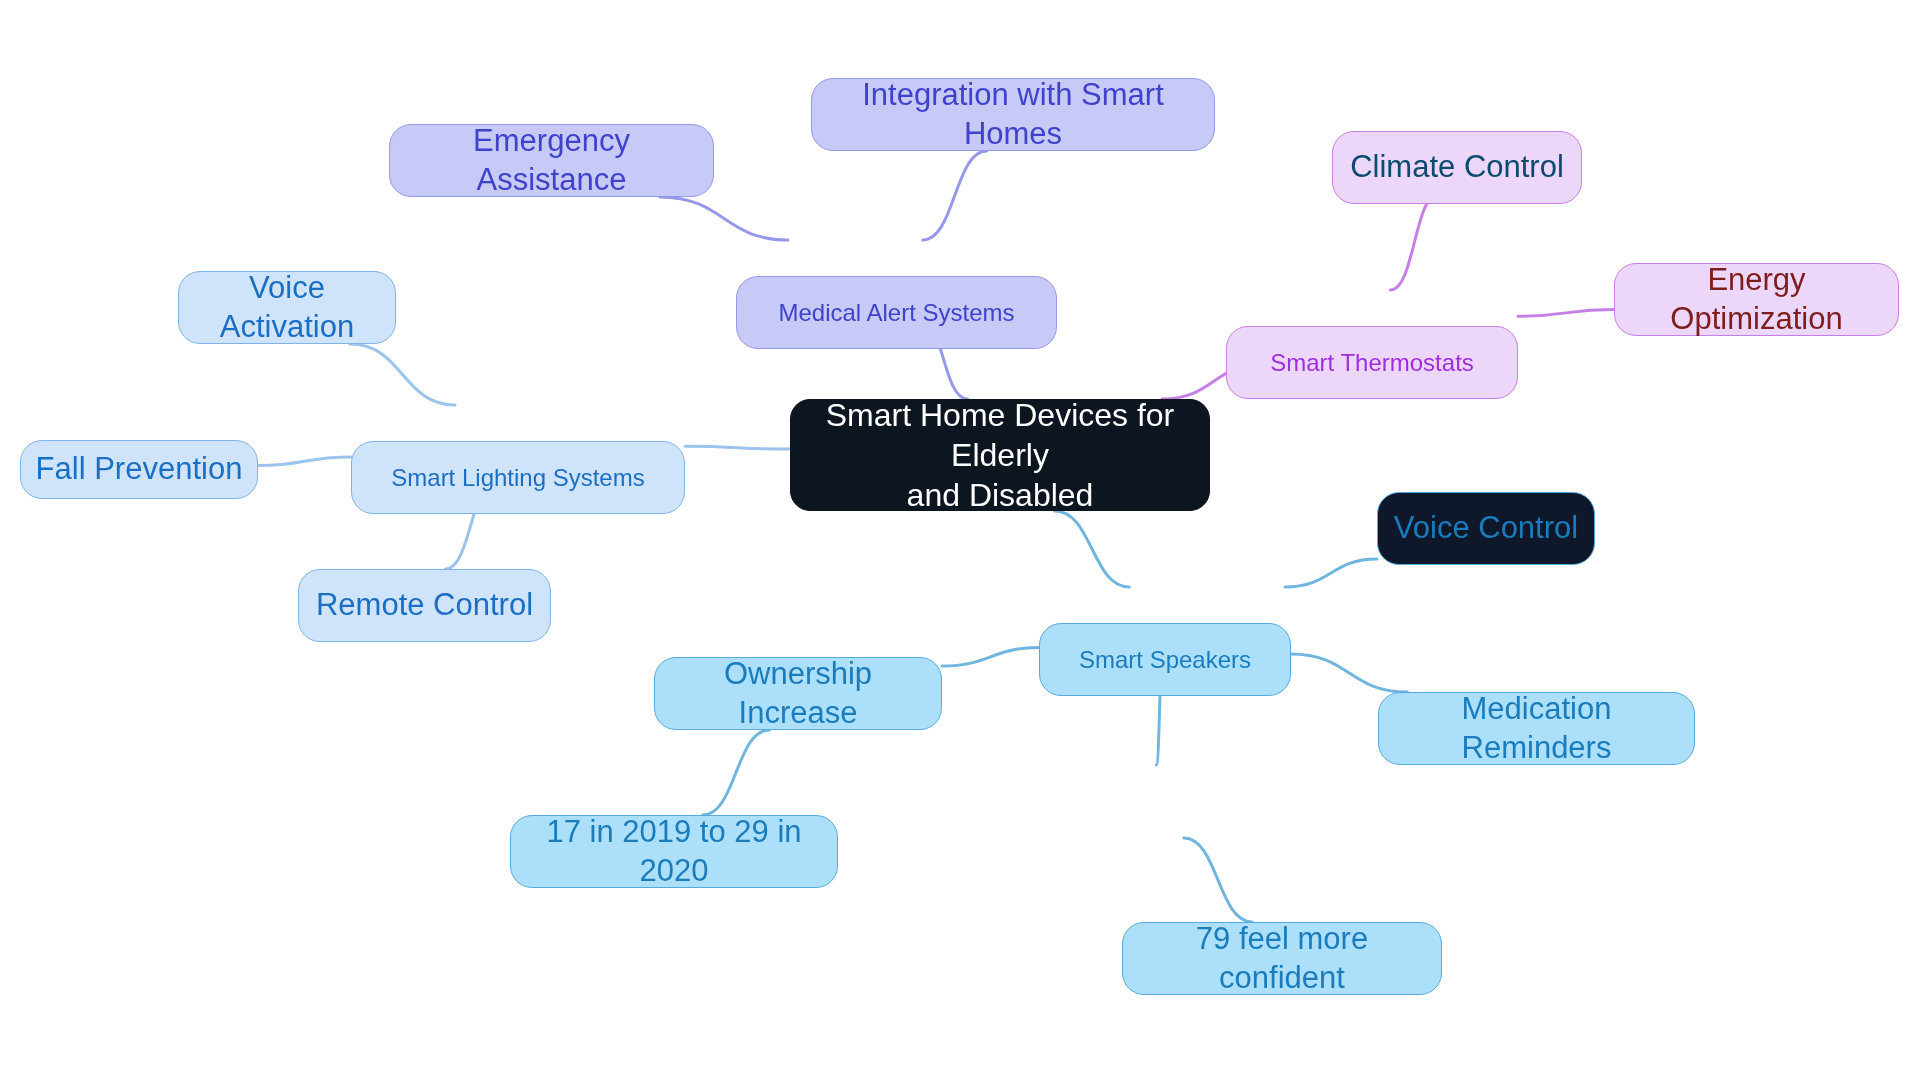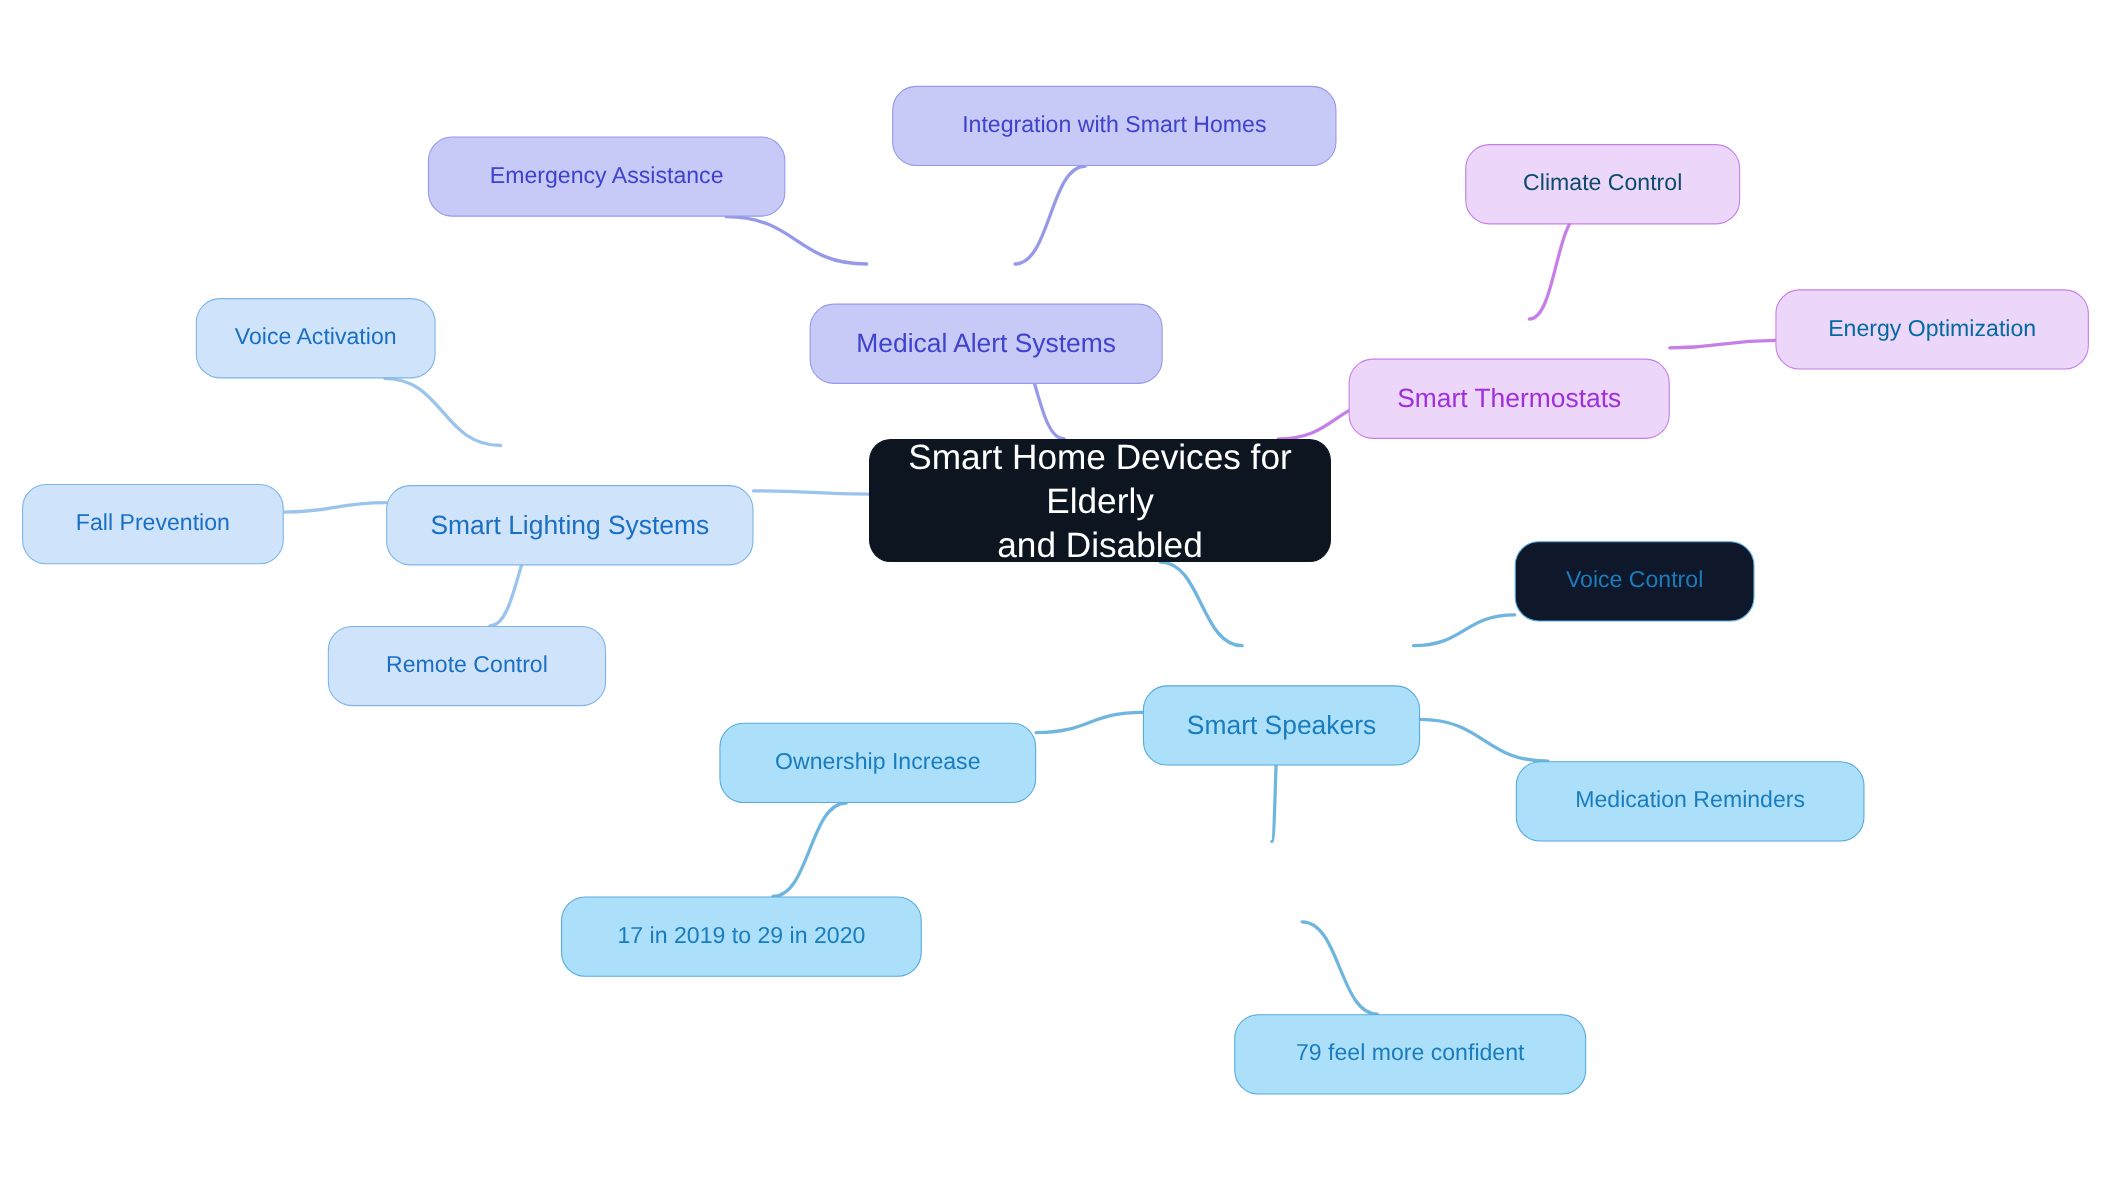--- a/index.html
+++ b/index.html
@@ -40,21 +40,21 @@
     white-space: pre-line;
     padding: 0 10px;
   }
   .node-root {
     border-radius: 20px;
     font-size: 32px;
     font-weight: 400;
     border-width: 1px;
   }
   .node-l1 { font-size: 24px; margin-top: 36px; }
-  .node-l2 { font-size: 21px; }
+  .node-l2 { font-size: 31px; }
 </style>
 </head>
 <body>
 
 <div id="canvas" style="background: rgb(255, 255, 255);">
   <svg id="edges" viewBox="0 0 1920 1083" xmlns="http://www.w3.org/2000/svg">
       <path d="M 967.5294117647059 399 C 942.5966386554621 399 942.5966386554621 313 917.6638655462185 313" fill="none" stroke="#9699ea" stroke-width="3" stroke-linecap="round"></path>
       <path d="M 922.7484567901234 240 C 954.75 240 954.75 151 986.7515432098766 151" fill="none" stroke="#9699ea" stroke-width="3" stroke-linecap="round"></path>
       <path d="M 787.9439655172414 240 C 724 240 724 197 660.0560344827586 197" fill="none" stroke="#9699ea" stroke-width="3" stroke-linecap="round"></path>
       <path d="M 1162.1167315175098 399 C 1214.2256809338523 399 1214.2256809338523 363 1266.3346303501946 363" fill="none" stroke="#c77fe8" stroke-width="3" stroke-linecap="round"></path>
@@ -72,24 +72,24 @@
       <path d="M 769.3544303797469 730 C 736 730 736 815 702.6455696202531 815" fill="none" stroke="#6fb5de" stroke-width="3" stroke-linecap="round"></path>
       <path d="M 1183.7579617834394 838 C 1218 838 1218 922 1252.2420382165606 922" fill="none" stroke="#6fb5de" stroke-width="3" stroke-linecap="round"></path>
     </svg>
 <div class="node node-root" style="left: 790px; top: 399px; width: 420px; height: 112px; background: rgb(13, 21, 32); border-color: rgb(13, 21, 32); color: rgb(255, 255, 255);"><span>Smart Home Devices for Elderly
 and Disabled</span></div>
     <div class="node node-l2" style="left: 811px; top: 78px; width: 404px; height: 73px; background: rgb(199, 201, 246); border-color: rgb(150, 153, 234); color: rgb(63, 66, 204);"><span>Integration with Smart Homes</span></div>
     <div class="node node-l2" style="left: 389px; top: 124px; width: 325px; height: 73px; background: rgb(199, 201, 246); border-color: rgb(150, 153, 234); color: rgb(63, 66, 204);"><span>Emergency Assistance</span></div>
     <div class="node node-l1" style="left: 736px; top: 240px; width: 321px; height: 73px; background: rgb(199, 201, 246); border-color: rgb(150, 153, 234); color: rgb(63, 66, 204);"><span>Medical Alert Systems</span></div>
     <div class="node node-l2" style="left: 1332px; top: 131px; width: 250px; height: 73px; background: rgb(236, 214, 250); border-color: rgb(199, 127, 232); color: #0c4a6e;"><span>Climate Control</span></div>
     <div class="node node-l1" style="left: 1226px; top: 290px; width: 292px; height: 73px; background: rgb(236, 214, 250); border-color: rgb(199, 127, 232); color: rgb(159, 46, 222);"><span>Smart Thermostats</span></div>
-    <div class="node node-l2" style="left: 1614px; top: 263px; width: 285px; height: 73px; background: rgb(236, 214, 250); border-color: rgb(199, 127, 232); color: #0369a1;"><span>Energy Optimization</span></div>
+    <div class="node node-l2" style="left: 1614px; top: 263px; width: 285px; height: 73px; background: rgb(236, 214, 250); border-color: rgb(199, 127, 232); color: #7f1d1d;"><span>Energy Optimization</span></div>
     <div class="node node-l2" style="left: 178px; top: 271px; width: 218px; height: 73px; background: rgb(207, 228, 251); border-color: rgb(127, 180, 232); color: rgb(26, 111, 196);"><span>Voice Activation</span></div>
     <div class="node node-l1" style="left: 351px; top: 405px; width: 334px; height: 73px; background: rgb(207, 228, 251); border-color: rgb(127, 180, 232); color: rgb(26, 111, 196);"><span>Smart Lighting Systems</span></div>
-    <div class="node node-l2" style="left: 20px; top: 440px; width: 238px; height: 73px; background: rgb(207, 228, 251); border-color: rgb(127, 180, 232); color: rgb(26, 111, 196);"><span>Fall Prevention</span></div>
+    <div class="node node-l2" style="left: 20px; top: 440px; width: 238px; height: 59px; background: rgb(207, 228, 251); border-color: rgb(127, 180, 232); color: rgb(26, 111, 196);"><span>Fall Prevention</span></div>
     <div class="node node-l2" style="left: 298px; top: 569px; width: 253px; height: 73px; background: rgb(207, 228, 251); border-color: rgb(127, 180, 232); color: rgb(26, 111, 196);"><span>Remote Control</span></div>
     <div class="node node-l1" style="left: 1039px; top: 587px; width: 252px; height: 73px; background: rgb(172, 224, 250); border-color: rgb(87, 170, 221); color: rgb(26, 124, 189);"><span>Smart Speakers</span></div>
     <div class="node node-l2" style="left: 1377px; top: 492px; width: 218px; height: 73px; background: #0f172a; border-color: rgb(87, 170, 221); color: rgb(26, 124, 189);"><span>Voice Control</span></div>
     <div class="node node-l2" style="left: 1378px; top: 692px; width: 317px; height: 73px; background: rgb(172, 224, 250); border-color: rgb(87, 170, 221); color: rgb(26, 124, 189);"><span>Medication Reminders</span></div>
     <div class="node node-l2" style="left: 654px; top: 657px; width: 288px; height: 73px; background: rgb(172, 224, 250); border-color: rgb(87, 170, 221); color: rgb(26, 124, 189);"><span>Ownership Increase</span></div>
     <div class="node node-l2" style="left: 510px; top: 815px; width: 328px; height: 73px; background: rgb(172, 224, 250); border-color: rgb(87, 170, 221); color: rgb(26, 124, 189);"><span>17 in 2019 to 29 in 2020</span></div>
     <div class="node node-l2" style="left: 1122px; top: 922px; width: 320px; height: 73px; background: rgb(172, 224, 250); border-color: rgb(87, 170, 221); color: rgb(26, 124, 189);"><span>79 feel more confident</span></div>
   </div>
 
 </body></html>

